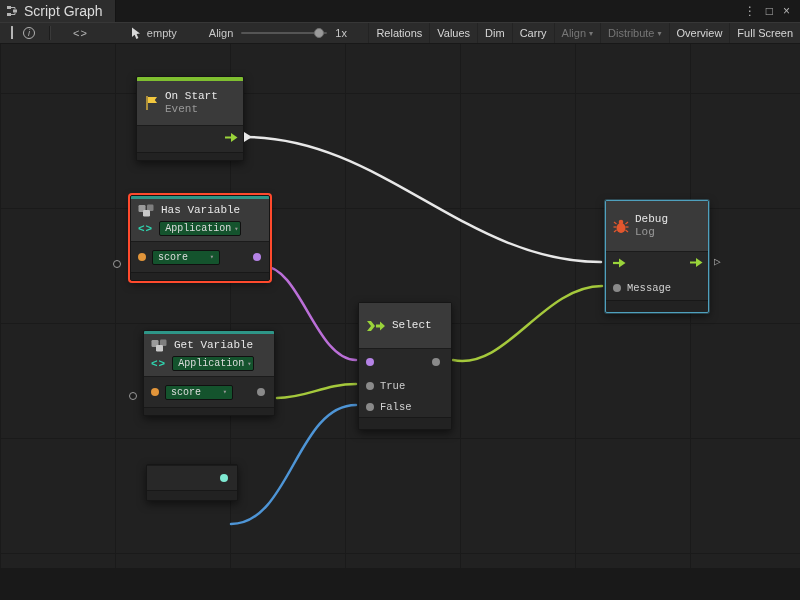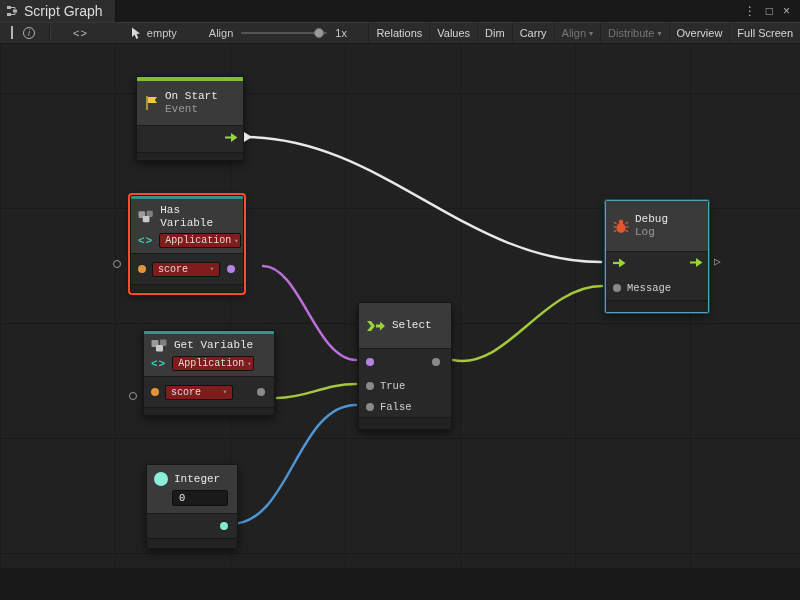--- a/index.html
+++ b/index.html
@@ -67,21 +67,21 @@
   .n-row { position:relative; display:flex; align-items:center; gap:6px; padding:0 7px;
            font-size:10.5px; color:#cfcfcf; }
   .n-footer { background:#222222; border-top:1px solid #181818; border-radius:0 0 2px 2px; }
   .dot { width:8px; height:8px; border-radius:50%; flex:none; }
   .dot-orange { background:#e2953a; }
   .dot-purple { background:#b583e6; }
   .dot-gray   { background:#8a8a8a; }
   .dot-cyan   { background:#7fe9d2; }
   .dot-right  { position:absolute; top:50%; transform:translateY(-50%); }
   .mini-select { display:flex; align-items:center; justify-content:space-between;
-                 background:#7f1d1d; border:1px solid #101010; border-radius:2px;
+                 background:#14532d; border:1px solid #101010; border-radius:2px;
                  padding:1px 5px; font-size:10px; color:#dddddd; }
   .mini-select .dd-arrow { font-size:7px; color:#999; }
   .teal-code { color:#2fd6b0; font-weight:bold; font-size:11px; letter-spacing:1px; }
   .int-icon { width:14px; height:14px; border-radius:50%; background:#8ceed8; flex:none; }
   .value-field { background:#1a1a1a; border:1px solid #0e0e0e; border-radius:2px;
                  color:#e8e8e8; font-size:10.5px; padding:1px 6px; width:56px; }
   .flow-right { position:absolute; right:5px; top:50%; transform:translateY(-50%); }
   .ring { position:absolute; width:8px; height:8px; border:1.5px solid #9a9a9a;
           border-radius:50%; background:#1d1d1d; }
   .tri-glyph { position:absolute; color:#a5a5a5; font-size:11px; line-height:1; }
@@ -194,21 +194,21 @@
             <svg width="13" height="10" viewBox="0 0 13 10">
               <path d="M0 5 H8" stroke="#9ad43a" stroke-width="2.2"></path>
               <path d="M6 0.5 L12.5 5 L6 9.5 Z" fill="#9ad43a"></path>
             </svg>
           </span>
         </div>
       </div>
       <div class="n-footer" style="height:8px;"></div>
     </div>
 
-    <div class="node selected" style="left:130px; top:151px; width:114px;">
+    <div class="node selected" style="left:130px; top:151px; width:140px;">
       <div class="n-strip strip-teal"></div>
       <div class="n-header-col">
         <div class="h-row">
           <svg width="17" height="13" viewBox="0 0 17 13">
             <rect x="0.5" y="1" width="7" height="7" rx="1.2" fill="#9b9b9b"></rect>
             <rect x="9" y="0.5" width="6.5" height="6.5" rx="1.2" fill="#7f7f7f"></rect>
             <rect x="5" y="6" width="7" height="6.5" rx="1.2" fill="#c9c9c9"></rect>
           </svg>
           <span class="n-title">Has Variable</span>
         </div>
@@ -326,29 +326,20 @@
         </div>
         <div class="n-row" style="height:24px;">
           <span class="dot dot-gray"></span>
           <span>Message</span>
         </div>
       </div>
       <div class="n-footer" style="height:12px;"></div>
     </div>
 
     <div class="node" style="left:146px; top:420px; width:92px;">
-      <div class="n-header-col" style="height:48px; justify-content:center;">
-        <div class="h-row">
-          <span class="int-icon"></span>
-          <span class="n-title">Integer</span>
-        </div>
-        <div class="h-row" style="padding-left:18px;">
-          <span class="value-field">0</span>
-        </div>
-      </div>
       <div class="n-body">
         <div class="n-row" style="height:24px;">
           <span class="dot dot-cyan dot-right" style="right:9px;"></span>
         </div>
       </div>
       <div class="n-footer" style="height:10px;"></div>
     </div>
 
     <span class="ring" style="left:113px; top:216px;"></span>
     <span class="ring" style="left:129px; top:348px;"></span>

